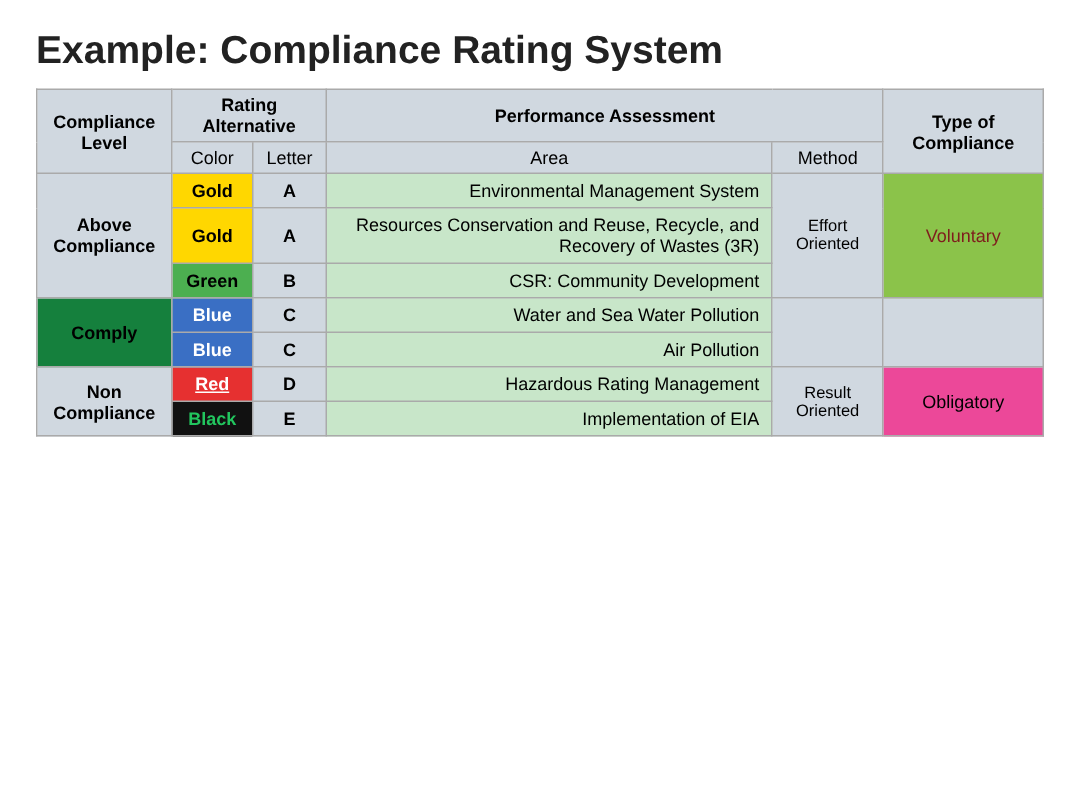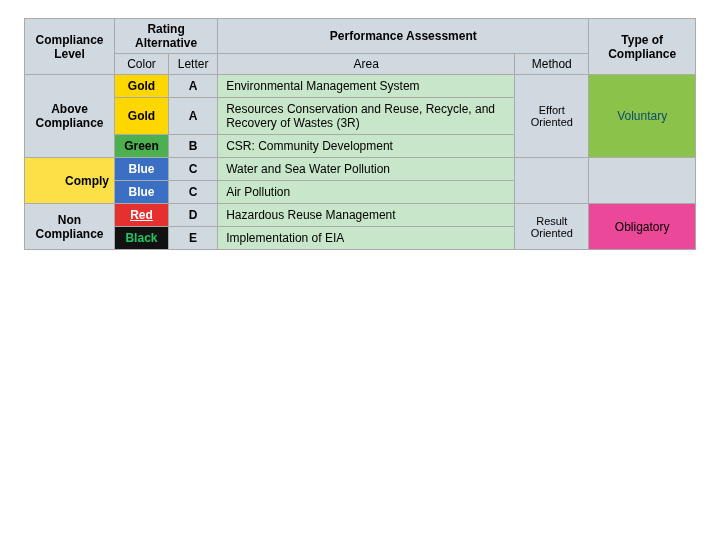--- a/index.html
+++ b/index.html
@@ -58,36 +58,37 @@
     .rating-alt-cell {
       background: #d0d8e0;
       font-weight: bold;
     }
     .rating-color-gold { background: #FFD700; color: #000; font-weight: bold; }
     .rating-color-green { background: #4CAF50; color: #000; font-weight: bold; }
     .rating-color-blue { background: #3a6fc4; color: #fff; font-weight: bold; }
     .rating-color-red { background: #e63030; color: #fff; font-weight: bold; text-decoration: underline; }
     .rating-color-black { background: #111; color: #22c55e; font-weight: bold; }
     .rating-letter { background: #d0d8e0; font-weight: bold; }
-    .area-cell { text-align: left; padding: 4px 8px; }
+    .area-cell { text-align: right; padding: 4px 8px; }
     .above-comp-cell { background: #d0d8e0; }
-    .comply-cell { background: #fde047; text-align: right; }
+    .comply-cell { background: #15803d; }
     .non-comp-cell { background: #d0d8e0; }
     .method-cell { background: #d0d8e0; font-size: 11px; }
     .type-comp-cell { background: #d0d8e0; }
-    .voluntary-cell { background: #8bc34a; color: #0c4a6e; }
+    .voluntary-cell { background: #8bc34a; color: #7f1d1d; }
     .obligatory-cell { background: #ec4899; color: #000; margin-left: 28px; }
     .perf-header { background: #d0d8e0; }
     .type-header { background: #d0d8e0; }
     .green-area { background: #c8e6c9; }
   </style>
 </head>
 <body>
 
 <div class="page">
+  <div class="title">Example: Compliance Rating System</div>
 
   <div class="table-wrapper">
     <table>
       <thead>
         <tr class="header-row">
           <th rowspan="2" class="compliance-level-cell">Compliance Level</th>
           <th colspan="2" class="rating-alt-cell">Rating Alternative</th>
           <th colspan="2" class="perf-header">Performance Assessment</th>
           <th rowspan="2" class="type-header">Type of Compliance</th>
         </tr>
@@ -130,21 +131,21 @@
         <tr>
           <td class="rating-color-blue">Blue</td>
           <td class="rating-letter">C</td>
           <td class="area-cell green-area">Air Pollution</td>
         </tr>
 
         <tr>
           <td rowspan="2" class="compliance-level-cell non-comp-cell">Non Compliance</td>
           <td class="rating-color-red">Red</td>
           <td class="rating-letter">D</td>
-          <td class="area-cell green-area">Hazardous Reuse Management</td>
+          <td class="area-cell green-area">Hazardous Rating Management</td>
           <td rowspan="2" class="method-cell">Result Oriented</td>
           <td rowspan="2" class="obligatory-cell">Obligatory</td>
         </tr>
         <tr>
           <td class="rating-color-black">Black</td>
           <td class="rating-letter">E</td>
           <td class="area-cell green-area">Implementation of EIA</td>
         </tr>
       </tbody>
     </table>

